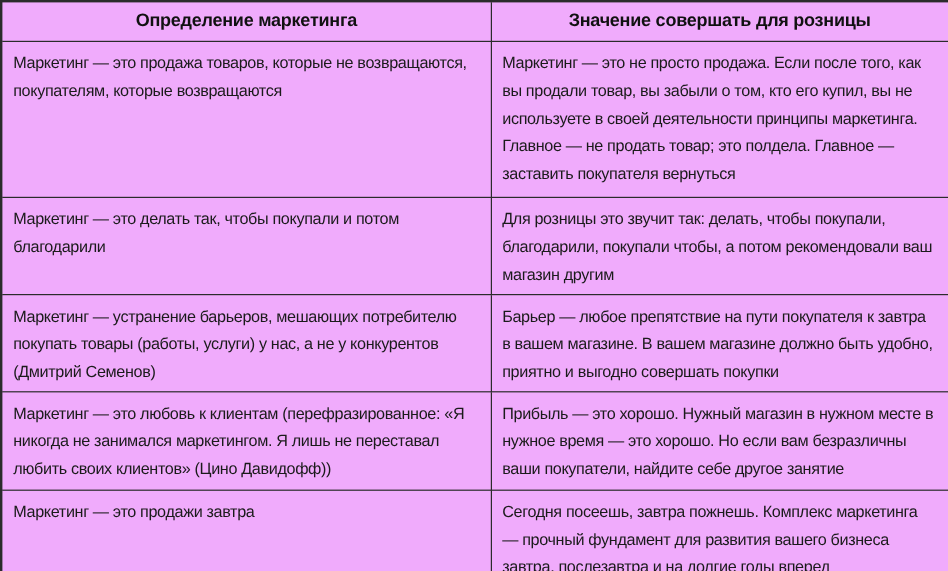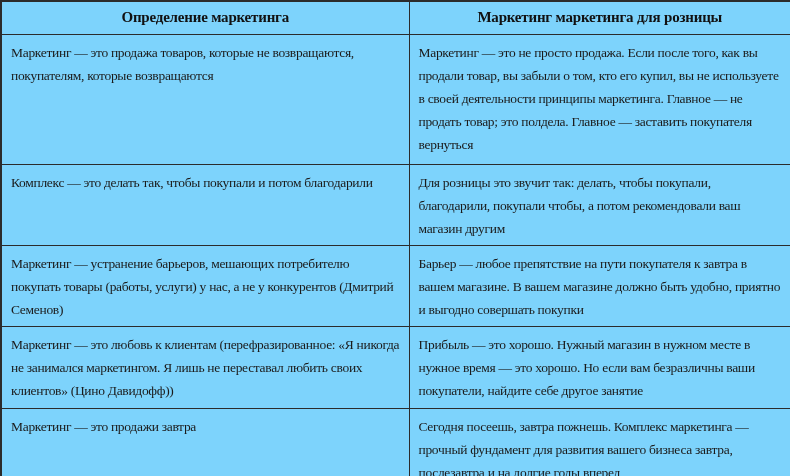--- a/index.html
+++ b/index.html
@@ -5,23 +5,22 @@
   * { box-sizing: border-box; }
   html, body {
     margin: 0;
     padding: 0;
     background: #ffffff;
     font-family: "Liberation Sans", sans-serif;
   }
   .page {
     width: 790px;
     height: 476px;
-    background: #7dd3fc;
+    background: #f0abfc;
     overflow: hidden;
-    font-family: Liberation Serif, serif;
   }
   table.marketing-table {
     width: 790px;
     height: 476px;
     border-collapse: collapse;
     table-layout: fixed;
     border: 2px solid #2b2b2b;
   }
   table.marketing-table th,
   table.marketing-table td {
@@ -58,30 +57,30 @@
 
 <div class="page">
   <table class="marketing-table">
     <colgroup>
       <col class="col-definition">
       <col class="col-meaning">
     </colgroup>
     <thead>
       <tr class="header-row">
         <th class="col-header">Определение маркетинга</th>
-        <th class="col-header">Маркетинг маркетинга для розницы</th>
+        <th class="col-header">Значение совершать для розницы</th>
       </tr>
     </thead>
     <tbody>
       <tr class="row-1">
         <td class="cell">Маркетинг — это продажа товаров, которые не возвращаются, покупателям, которые возвращаются</td>
         <td class="cell">Маркетинг — это не просто продажа. Если после того, как вы продали товар, вы забыли о том, кто его купил, вы не используете в своей деятельности принципы маркетинга. Главное — не продать товар; это полдела. Главное — заставить покупателя вернуться</td>
       </tr>
       <tr class="row-2">
-        <td class="cell">Комплекс — это делать так, чтобы покупали и потом благодарили</td>
+        <td class="cell">Маркетинг — это делать так, чтобы покупали и потом благодарили</td>
         <td class="cell">Для розницы это звучит так: делать, чтобы покупали, благодарили, покупали чтобы, а потом рекомендовали ваш магазин другим</td>
       </tr>
       <tr class="row-3">
         <td class="cell">Маркетинг — устранение барьеров, мешающих потребителю покупать товары (работы, услуги) у нас, а не у конкурентов (Дмитрий Семенов)</td>
         <td class="cell">Барьер — любое препятствие на пути покупателя к завтра в вашем магазине. В вашем магазине должно быть удобно, приятно и выгодно совершать покупки</td>
       </tr>
       <tr class="row-4">
         <td class="cell">Маркетинг — это любовь к клиентам (перефразированное: «Я никогда не занимался маркетингом. Я лишь не переставал любить своих клиентов» (Цино Давидофф))</td>
         <td class="cell">Прибыль — это хорошо. Нужный магазин в нужном месте в нужное время — это хорошо. Но если вам безразличны ваши покупатели, найдите себе другое занятие</td>
       </tr>

